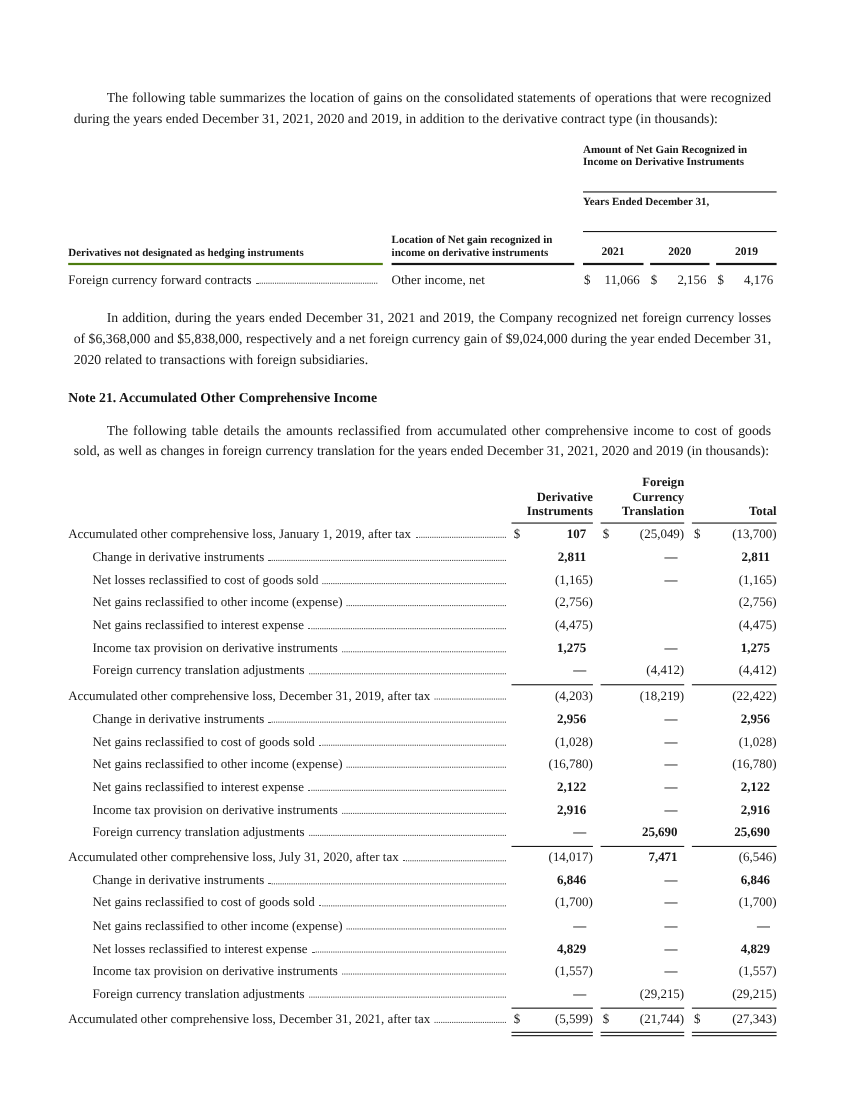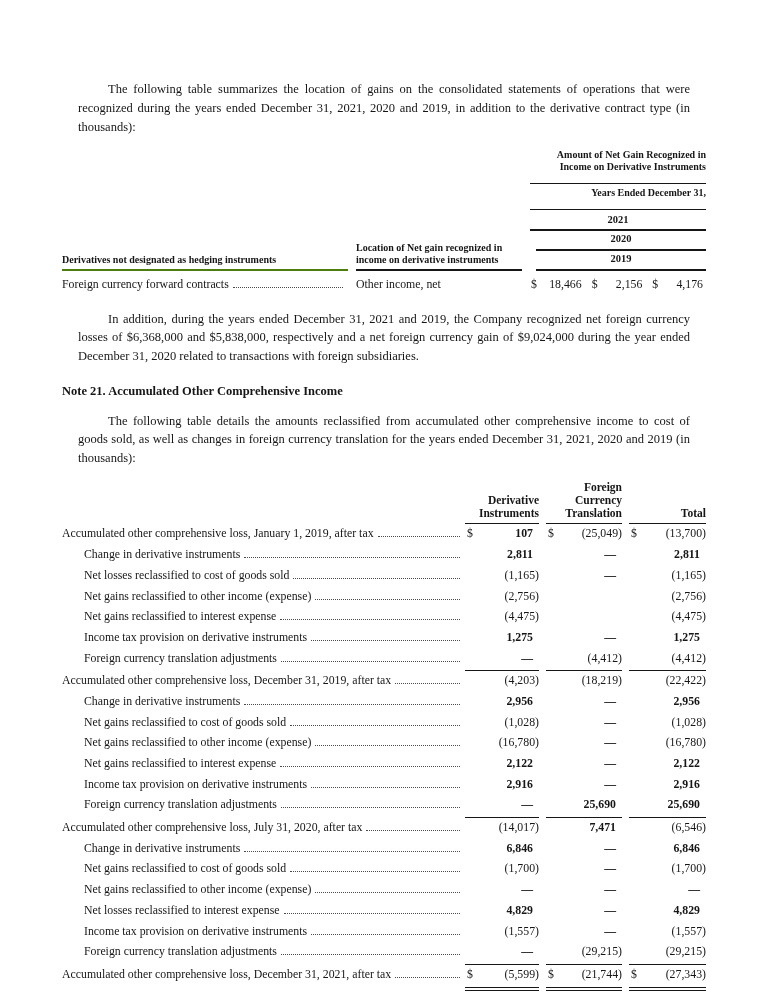--- a/index.html
+++ b/index.html
@@ -1,38 +1,38 @@
 <!DOCTYPE html>
 <html><head>
 <meta charset="utf-8">
 <style>
   html,body { margin:0; padding:0; background:#fff; }
   .page {
     position:relative; width:768px; height:1000px; box-sizing:border-box;
     background:#fff; color:#161616; padding:80px 62px 0;
     font-family:"Liberation Serif", serif; font-size:12.5px; line-height:1.5;
   }
-  p.para { margin:0 16px 13px; text-indent:30px; text-align:justify; }
+  p.para { margin:0 5px 13px; text-indent:30px; text-align:justify; }
   h3.note { font-size:12.5px; margin:16px 0 11px; font-weight:bold; text-align:left; }
 
   
   .t1 { margin:6px 0 16px; }
   .t1-row { display:flex; align-items:flex-end; }
   .t1 .c-a { width:286px; flex:0 0 286px; }
   .t1 .c-b { width:166px; flex:0 0 166px; margin-left:8px; }
   .t1 .c-nums { flex:1 1 auto; margin-left:8px; }
   .t1 .span-hdr, .t1 .years-hdr {
-    font-weight:bold; text-align:right; font-size:10px; line-height:1.18;
-    border-bottom:1px solid #161616; padding-bottom:10px;
+    font-weight:bold; text-align:left; font-size:10px; line-height:1.18;
+    border-bottom:1px solid #161616; padding-bottom:20px;
   }
   .t1 .years-hdr { margin-top:3px; }
   .t1 .hdr-row { margin-top:2px; }
   .t1 .lbl-hdr { font-weight:bold; font-size:10px; line-height:1.18; border-bottom:2px solid #4d7c0f; padding-bottom:3px; }
   .t1 .loc-hdr { font-weight:bold; font-size:10px; line-height:1.18; text-align:left; border-bottom:2px solid #161616; padding-bottom:3px;font-family:Liberation Serif, serif; }
-  .t1 .yrs { display:flex;flex-direction:column; }
+  .t1 .yrs { display:flex; }
   .t1 .yr { flex:1 1 0; margin-left:6px; text-align:center; font-weight:bold; font-size:10.5px; border-bottom:2px solid #161616; padding-bottom:2px; }
   .t1 .yr:first-child { margin-left:0; }
   .t1 .data-row { margin-top:5px; font-size:11.8px; align-items:flex-end; }
   .t1 .lblflex { display:flex; align-items:baseline; }
   .t1 .vals { display:flex; }
   .t1 .num { flex:1 1 0; margin-left:6px; text-align:right; border-bottom:none; font-weight:normal; }
   .t1 .num:first-child { margin-left:0; }
   .t1 .num .cur { float:left; padding-left:1px; }
   .t1 .num .val { padding-right:3px; }
 
@@ -87,21 +87,21 @@
         <div class="yr">2019</div>
       </div>
     </div>
     <div class="t1-row data-row">
       <div class="c-a lblflex">
         <span class="rowlbl">Foreign currency forward contracts</span>
         <span class="dots"></span>
       </div>
       <div class="c-b">Other income, net</div>
       <div class="c-nums vals">
-        <div class="num"><span class="cur">$</span><span class="val">18,466</span></div>
+        <div class="num"><span class="cur">$</span><span class="val">11,066</span></div>
         <div class="num"><span class="cur">$</span><span class="val">2,156</span></div>
         <div class="num"><span class="cur">$</span><span class="val">4,176</span></div>
       </div>
     </div>
   </div>
 
   <p class="para">In addition, during the years ended December 31, 2021 and 2019, the Company recognized net foreign currency losses of $6,368,000 and $5,838,000, respectively and a net foreign currency gain of $9,024,000 during the year ended December 31, 2020 related to transactions with foreign subsidiaries.</p>
 
   <h3 class="note">Note 21. Accumulated Other Comprehensive Income</h3>
 

